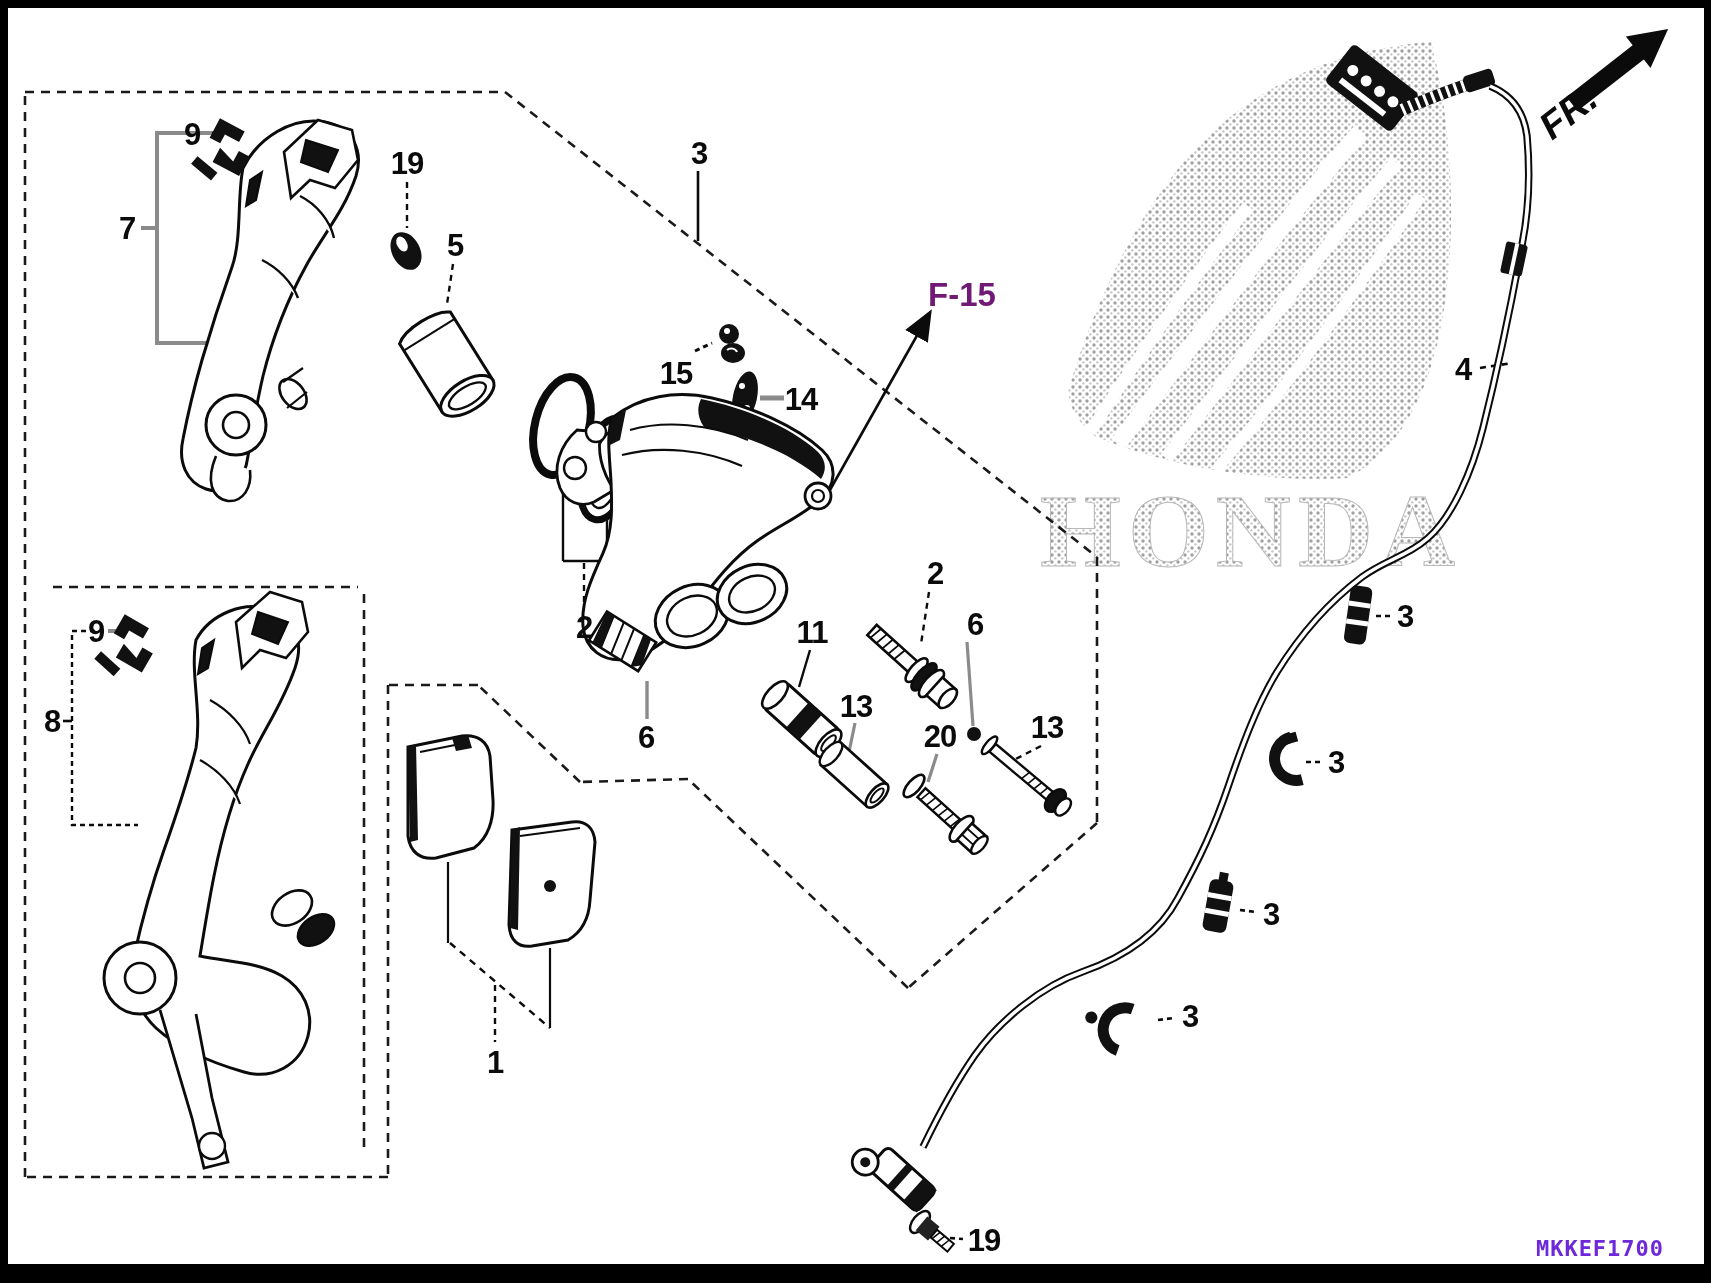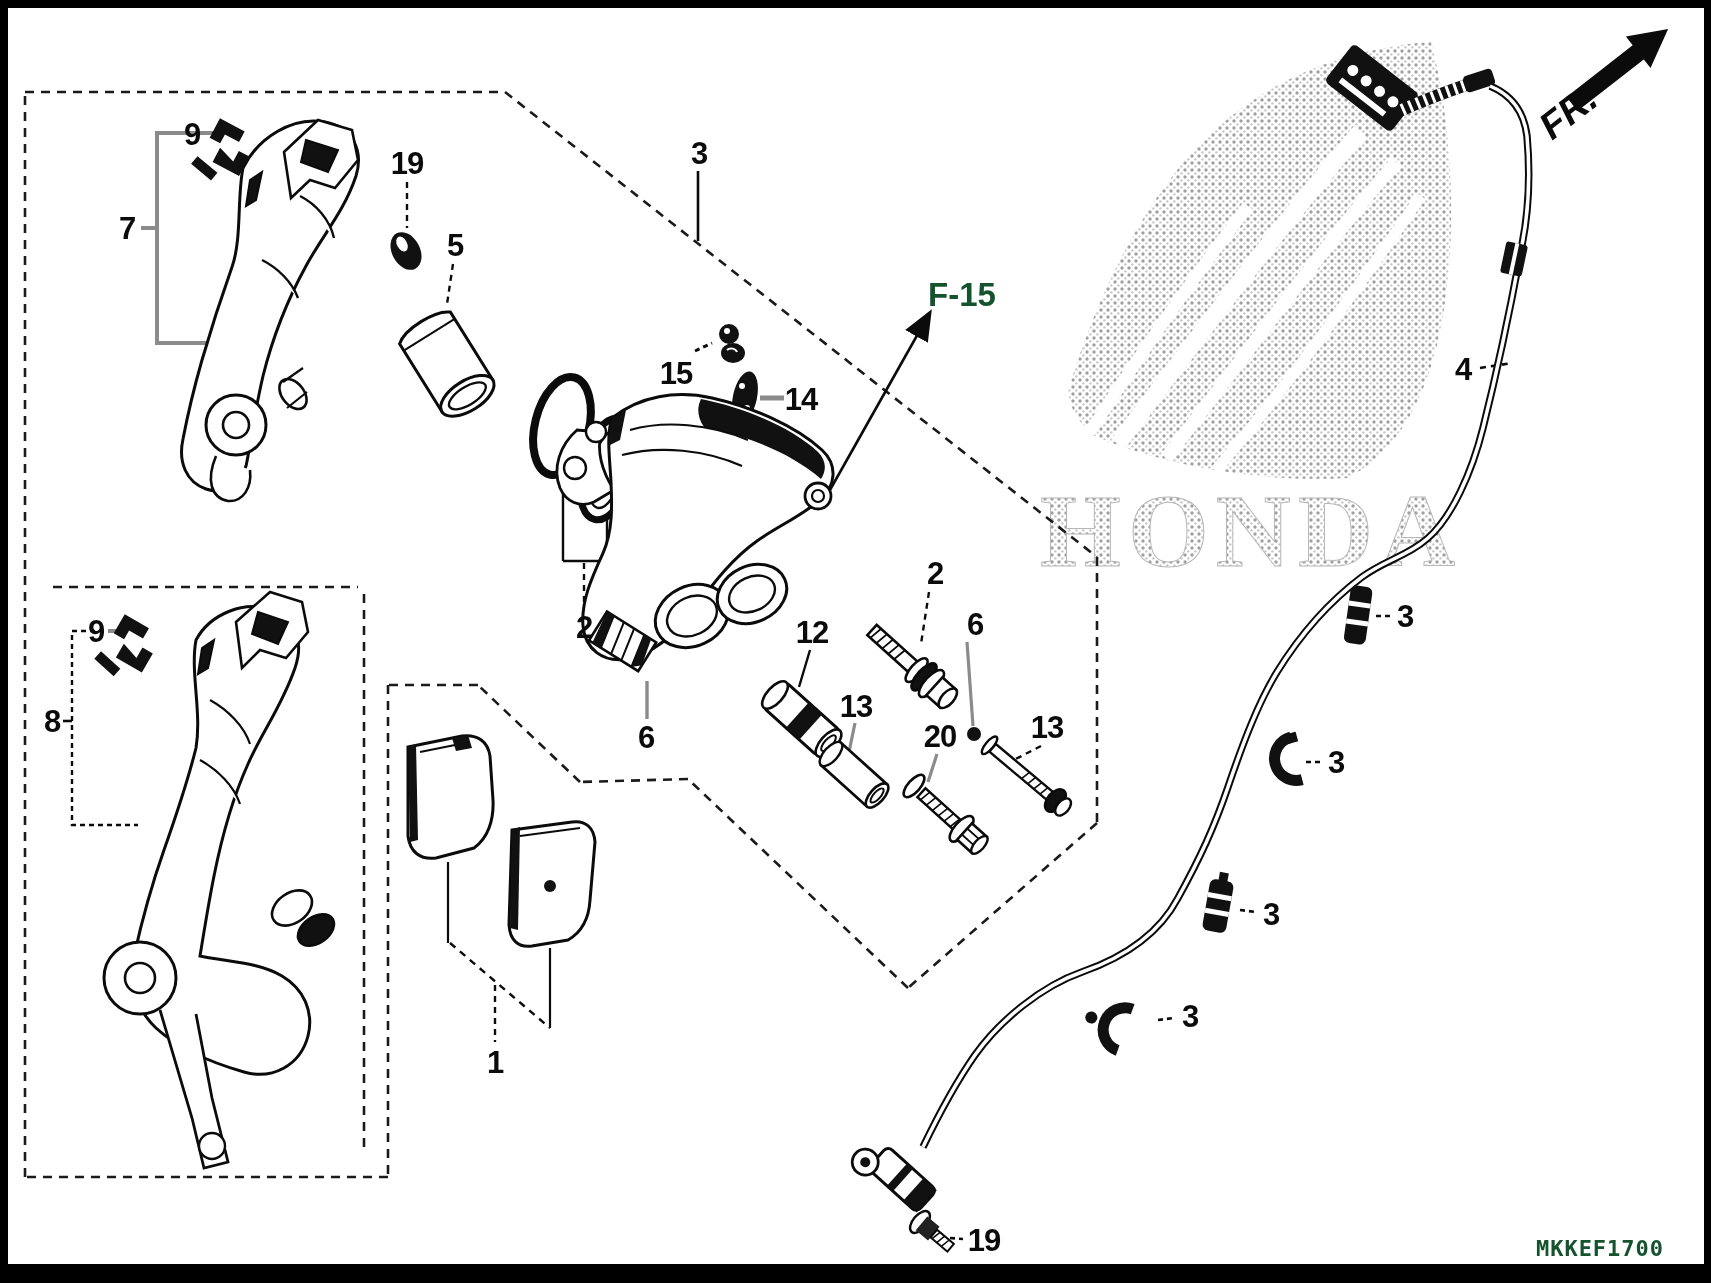--- a/index.html
+++ b/index.html
@@ -9,31 +9,31 @@
     margin:0 auto;
   }
   .stage svg{position:absolute;left:0;top:0;}
   .callout{
     position:absolute;transform:translate(-50%,-50%);
     font:700 31px/1 "Liberation Sans",sans-serif;color:#0b0b0b;
     letter-spacing:-1px;white-space:nowrap;z-index:5;cursor:pointer;
   }
   .ref-label{
     position:absolute;transform:translate(-50%,-50%);
-    font:800 33px/1 "Liberation Sans",sans-serif;color:#14532d;
+    font:800 33px/1 "Liberation Sans",sans-serif;color:#701a75;
     letter-spacing:0;z-index:5;
   }
   .fr-label{
     position:absolute;transform:translate(-50%,-50%) rotate(-38deg);
     font:italic 800 38px/1 "Liberation Sans",sans-serif;color:#0b0b0b;z-index:5;
   }
   .diagram-code{
     position:absolute;transform:translate(-50%,-50%);
     font:700 22px/1 "DejaVu Sans Mono","Liberation Mono",monospace;
-    color:#14532d;letter-spacing:1px;z-index:5;
+    color:#6d28d9;letter-spacing:1px;z-index:5;
   }
 </style>
 </head>
 <body>
 
 <div class="stage">
 
 <svg width="1711" height="1283" viewBox="0 0 1711 1283">
   <defs>
     <pattern id="ht" width="7" height="7" patternUnits="userSpaceOnUse">
@@ -353,21 +353,21 @@
 <div class="callout" style="left:1271px;top:914px">3</div>
 <div class="callout" style="left:1190px;top:1016px">3</div>
 <div class="callout" style="left:1463px;top:369px">4</div>
 <div class="callout" style="left:455px;top:245px">5</div>
 <div class="callout" style="left:646px;top:737px">6</div>
 <div class="callout" style="left:127px;top:228px">7</div>
 <div class="callout" style="left:52px;top:721px">8</div>
 <div class="callout" style="left:192px;top:134px">9</div>
 <div class="callout" style="left:96px;top:631px">9</div>
 <div class="callout" style="left:935px;top:573px">2</div>
-<div class="callout" style="left:812px;top:632px">12</div>
+<div class="callout" style="left:812px;top:632px">11</div>
 <div class="callout" style="left:699px;top:153px">3</div>
 <div class="callout" style="left:1047px;top:727px">13</div>
 <div class="callout" style="left:801px;top:399px">14</div>
 <div class="callout" style="left:676px;top:373px">15</div>
 <div class="callout" style="left:856px;top:706px">13</div>
 <div class="callout" style="left:975px;top:624px">6</div>
 <div class="callout" style="left:407px;top:163px">19</div>
 <div class="callout" style="left:984px;top:1240px">19</div>
 <div class="callout" style="left:940px;top:736px">20</div>
 

